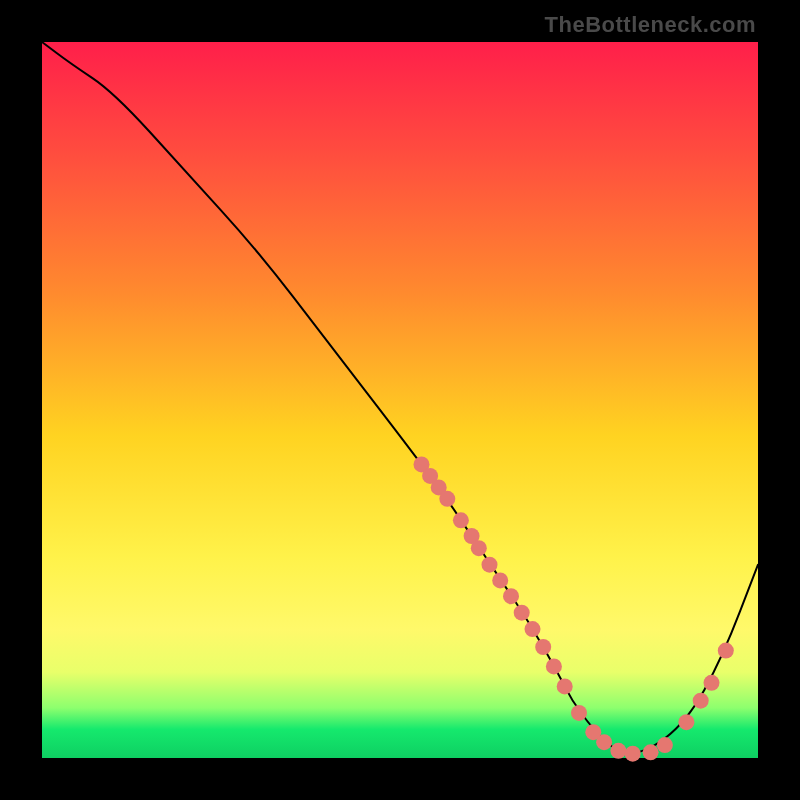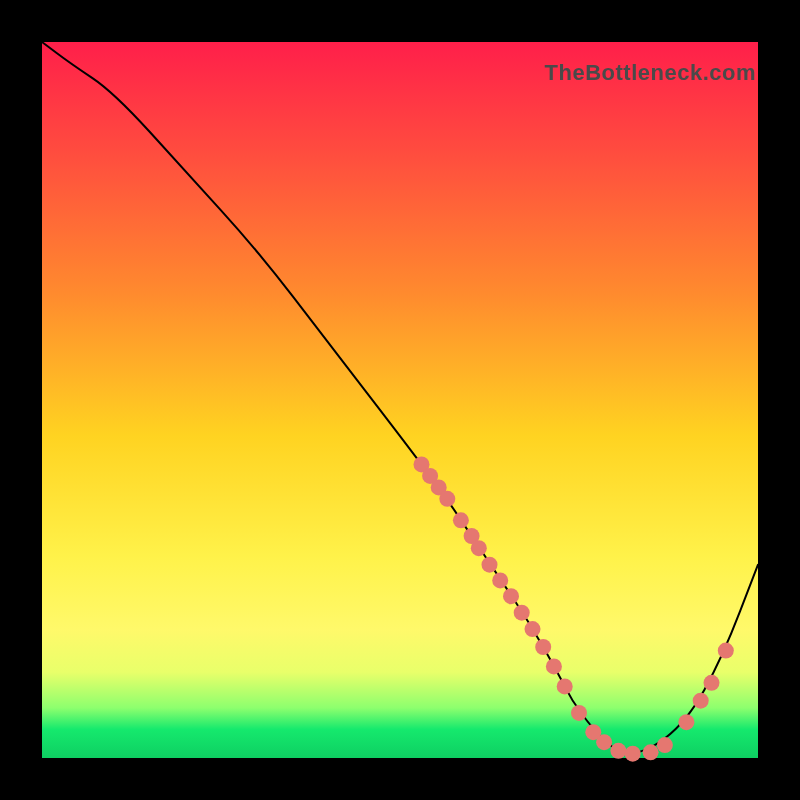--- a/index.html
+++ b/index.html
@@ -39,21 +39,20 @@
   }
   .watermark {
     position: absolute;
     right: 44px;
     top: 12px;
     color: #4a4a4a;
     font-family: Arial, Helvetica, sans-serif;
     font-size: 22px;
     font-weight: 600;
     letter-spacing: 0.5px;
-    margin-top: 48px;
   }
   svg.overlay {
     position: absolute;
     left: 42px;
     top: 42px;
     width: 716px;
     height: 716px;
     overflow: visible;
   }
   .curve {

